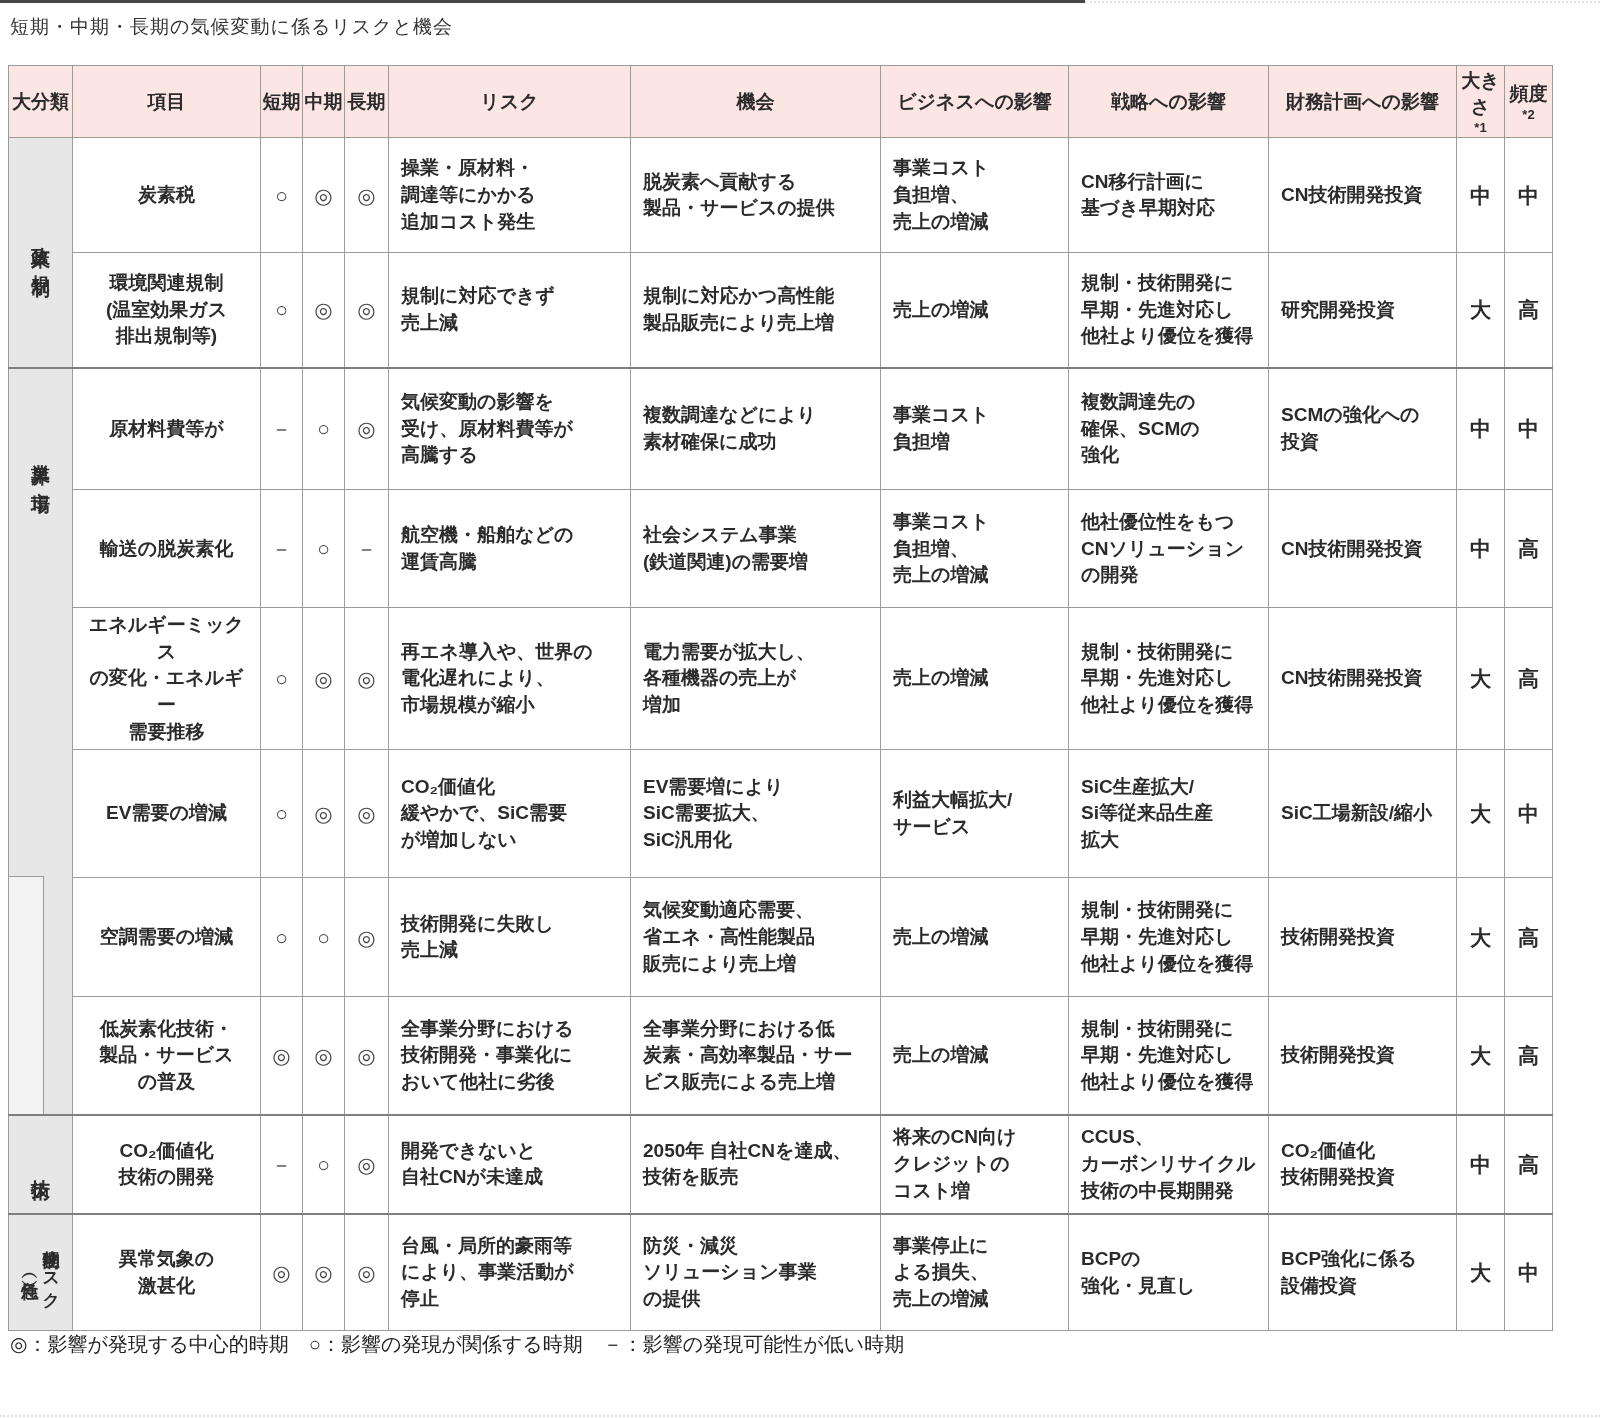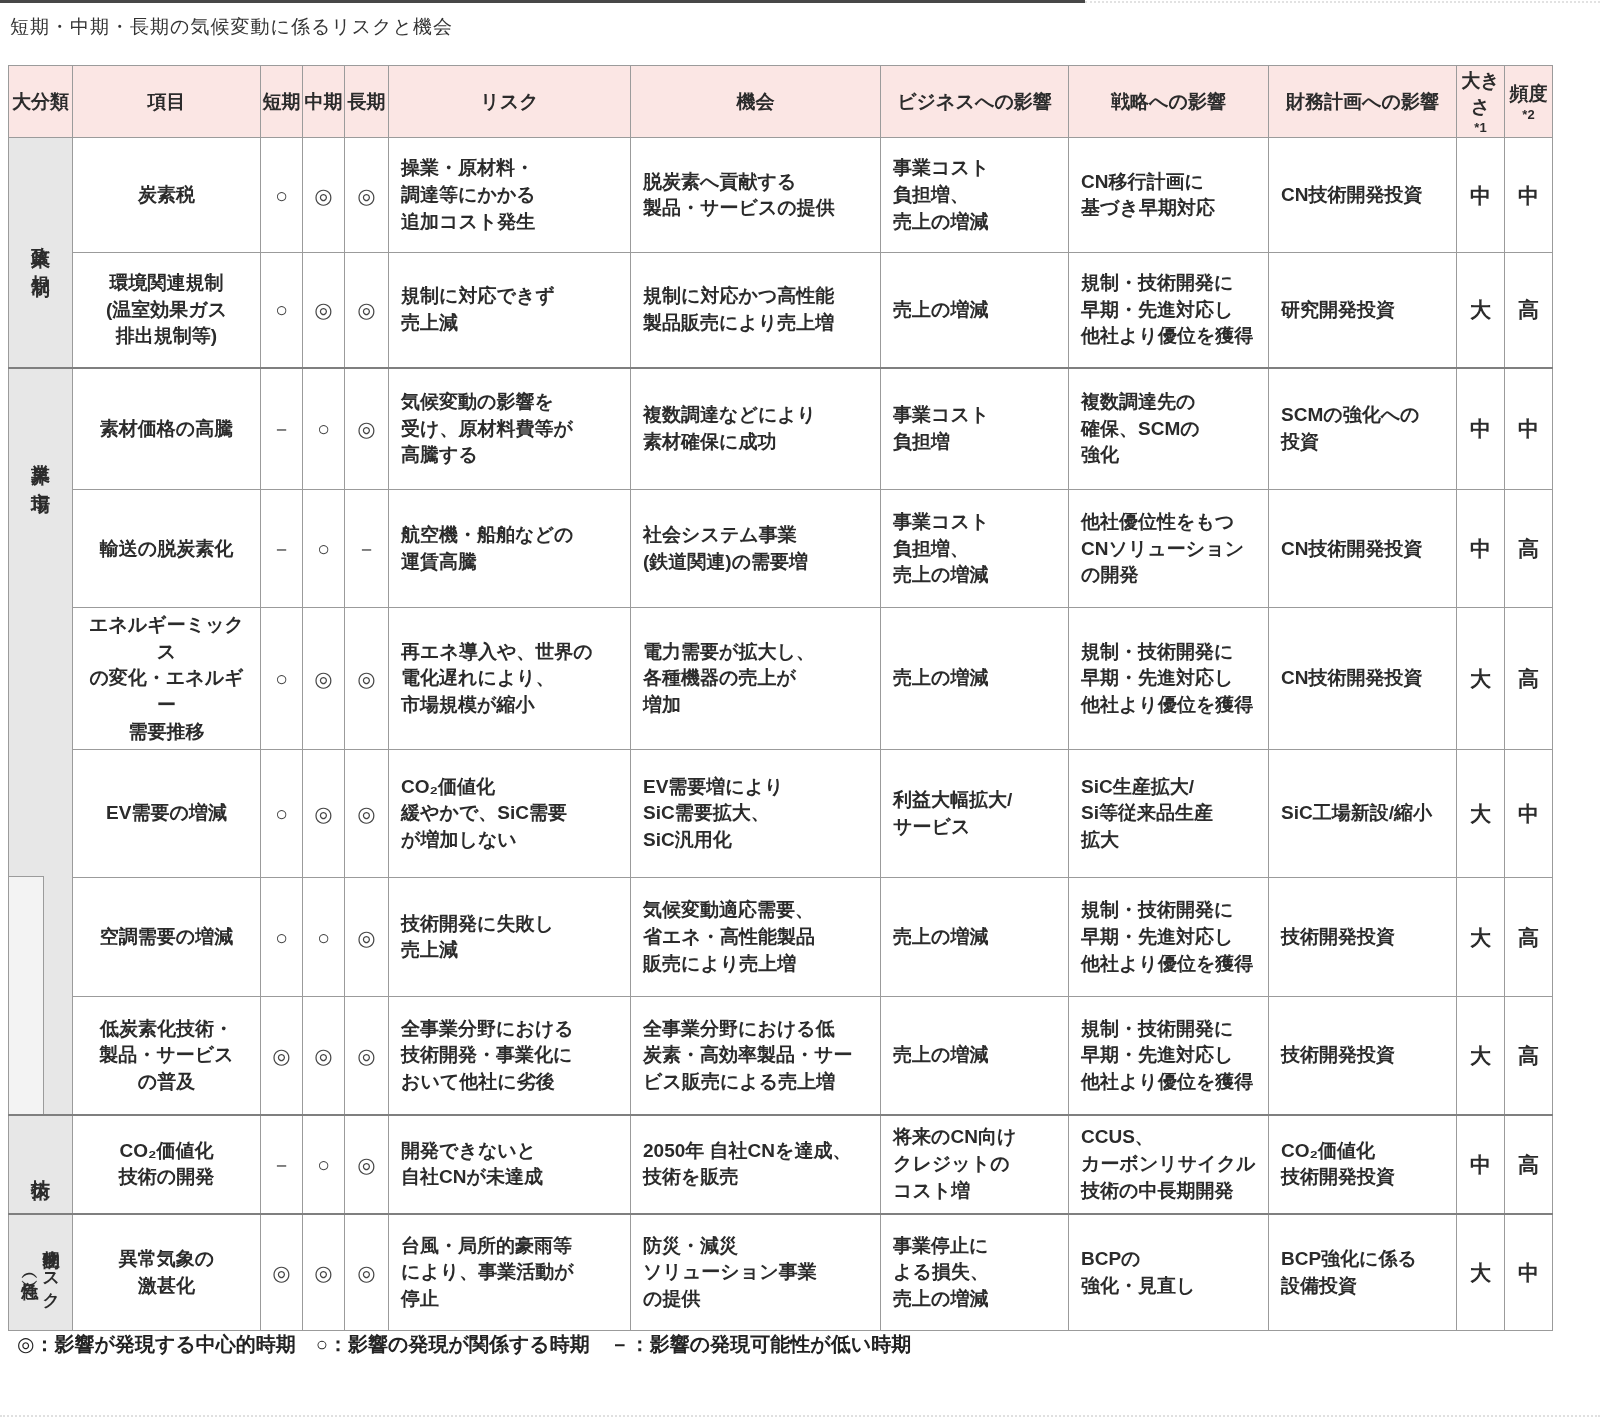--- a/index.html
+++ b/index.html
@@ -29,21 +29,21 @@
   td.cat { background:#e7e7e7; text-align:center; vertical-align:middle; position:relative; padding:0; }
   .vtext { writing-mode:vertical-rl; text-orientation:upright; letter-spacing:3px;
            font-weight:600; font-size:19px; line-height:1.25; white-space:pre-line; display:inline-block; }
   td.cat-industry { vertical-align:top; }
   td.cat-industry .vtext { margin-top:80px; position:relative; z-index:2; }
   .notch { position:absolute; left:0; bottom:0; width:34px; height:237px; background:#f3f3f3;
            border-top:1px solid #9b9b9b; border-right:1px solid #9b9b9b; z-index:1; }
 
   tr.group-start td { border-top:2px solid #7f7f7f; }
 
-  .footnotes { position:absolute; top:1330px; left:17px; font-size:20px; font-weight:700;
+  .footnotes { position:absolute; top:1330px; left:10px; font-size:20px; font-weight:400;
                color:#222; line-height:1.45; }
   .footnotes div { white-space:pre; }
   .bottom-line { position:absolute; bottom:1px; left:0; right:0; border-top:2px dotted #e0e0e0; }
 </style>
 </head>
 <body>
 
 <div class="canvas">
   <div class="topbar"></div>
   <div class="topbar-rest"></div>
@@ -121,21 +121,21 @@
         <td class="txt">研究開発投資</td>
         <td class="rate">大</td>
         <td class="rate">高</td>
       </tr>
 
       <tr class="group-start" style="height:122px">
         <td class="cat cat-industry" rowspan="6">
           <span class="notch"></span>
           <span class="vtext">業界／市場</span>
         </td>
-        <td class="item">素材価格の高騰</td>
+        <td class="item">原材料費等が</td>
         <td class="sym">－</td>
         <td class="sym">○</td>
         <td class="sym">◎</td>
         <td class="txt">気候変動の影響を
 受け、原材料費等が
 高騰する</td>
         <td class="txt">複数調達などにより
 素材確保に成功</td>
         <td class="txt">事業コスト
 負担増</td>

